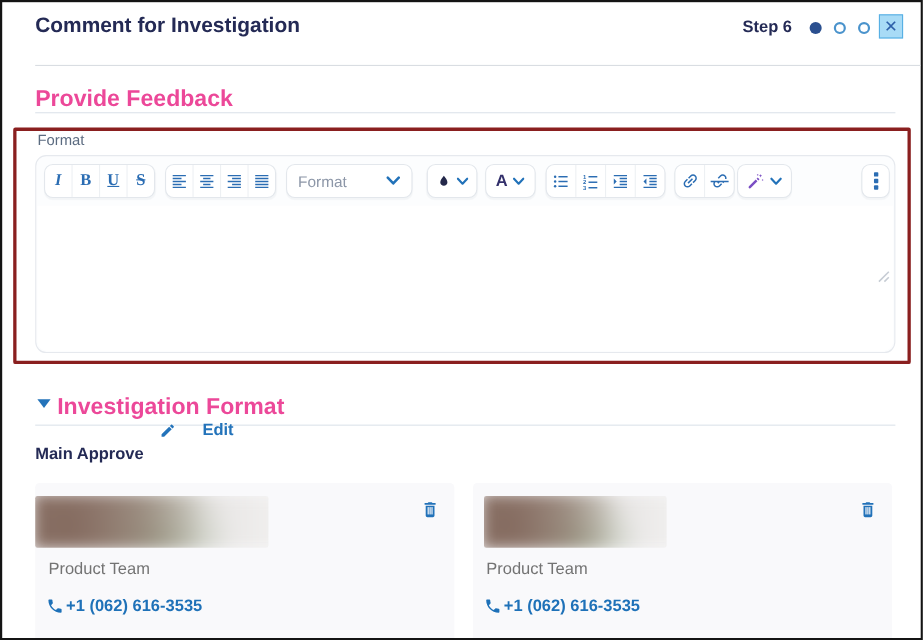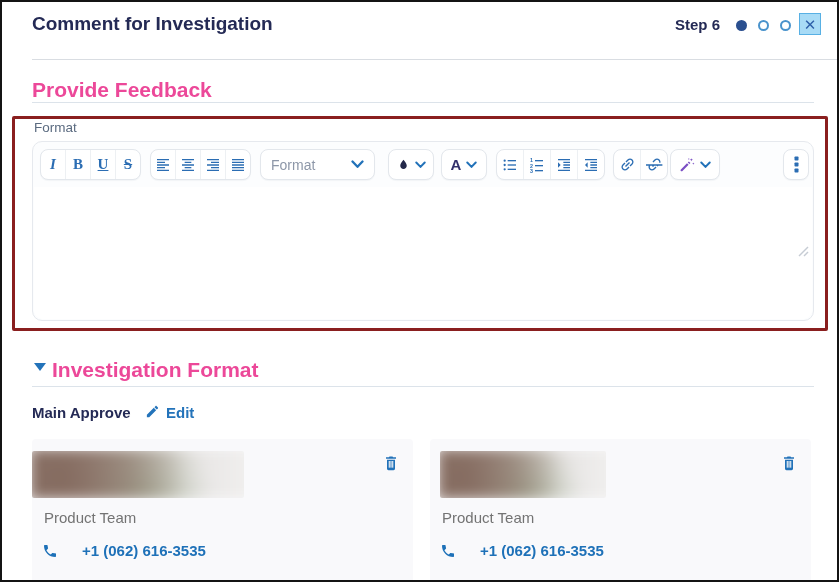--- a/index.html
+++ b/index.html
@@ -43,35 +43,35 @@
   .format-box{padding:0 10px;width:115px;justify-content:space-between;align-items:center;display:flex;cursor:pointer;}
   .format-text{font-size:14px;color:#8d97a8;}
   .acolor{font-size:15px;font-weight:700;color:#33306b;font-family:"Liberation Sans",sans-serif;}
   .pairbtn{display:flex;align-items:center;justify-content:center;gap:5px;cursor:pointer;width:100%;}
   .editor-area{position:absolute;left:1px;right:1px;top:45px;bottom:1px;background:#fff;border-radius:0 0 9px 9px;cursor:text;}
   .grip{position:absolute;right:4px;top:101px;width:14px;height:14px;cursor:nwse-resize;}
   
   .caret{position:absolute;left:32px;top:361px;width:0;height:0;cursor:pointer;
     border-left:6px solid transparent;border-right:6px solid transparent;border-top:8px solid #2373ba;}
   .assignee-label{position:absolute;left:30px;top:402px;font-size:15px;font-weight:700;color:#242a55;}
-  .edit-link{position:absolute;left:143px;top:402px;display:flex;align-items:flex-start;gap:6px;cursor:pointer;}
+  .edit-link{position:absolute;left:143px;top:380px;display:flex;align-items:flex-end;gap:24px;cursor:pointer;}
   .edit-text{font-size:15px;font-weight:600;color:#2373ba;}
   
   .card{position:absolute;top:437px;width:381px;height:160px;background:#f9f9fb;border-radius:4px;}
   .card.c1{left:30px;} .card.c2{left:428px;}
   .blur-wrap{position:absolute;top:12px;height:47px;overflow:hidden;border-radius:2px;}
   .c1 .blur-wrap{left:0;width:212px;} .c2 .blur-wrap{left:10px;width:166px;}
   .blur-inner{width:110%;height:110%;margin:-3px;filter:blur(7px);
     background:
       radial-gradient(circle at 14% 55%, rgba(130,104,92,.95) 0%, rgba(130,104,92,.55) 34%, rgba(130,104,92,0) 62%),
       radial-gradient(circle at 48% 95%, rgba(150,173,138,.55) 0%, rgba(150,173,138,0) 55%),
       linear-gradient(90deg, #99837a 0%, #cdc6c1 45%, #e9e7e6 75%, #f2f1f0 100%);}
   .trash{position:absolute;right:14px;top:15px;cursor:pointer;}
   .team-label{position:absolute;left:12px;top:70px;font-size:15px;color:#737373;}
-  .phone-row{position:absolute;left:10px;top:103px;display:flex;align-items:center;gap:24px;cursor:pointer;}
+  .phone-row{position:absolute;left:10px;top:103px;display:flex;align-items:center;gap:2px;cursor:pointer;}
   .phone-text{font-size:15px;font-weight:600;color:#1e71b8;}
 </style>
 </head>
 <body>
 
 <div class="screen">
 
   <div class="title">Comment for Investigation</div>
   <div class="step-label">Step 6</div>
   <div class="dot filled" style="left:734px"></div>

